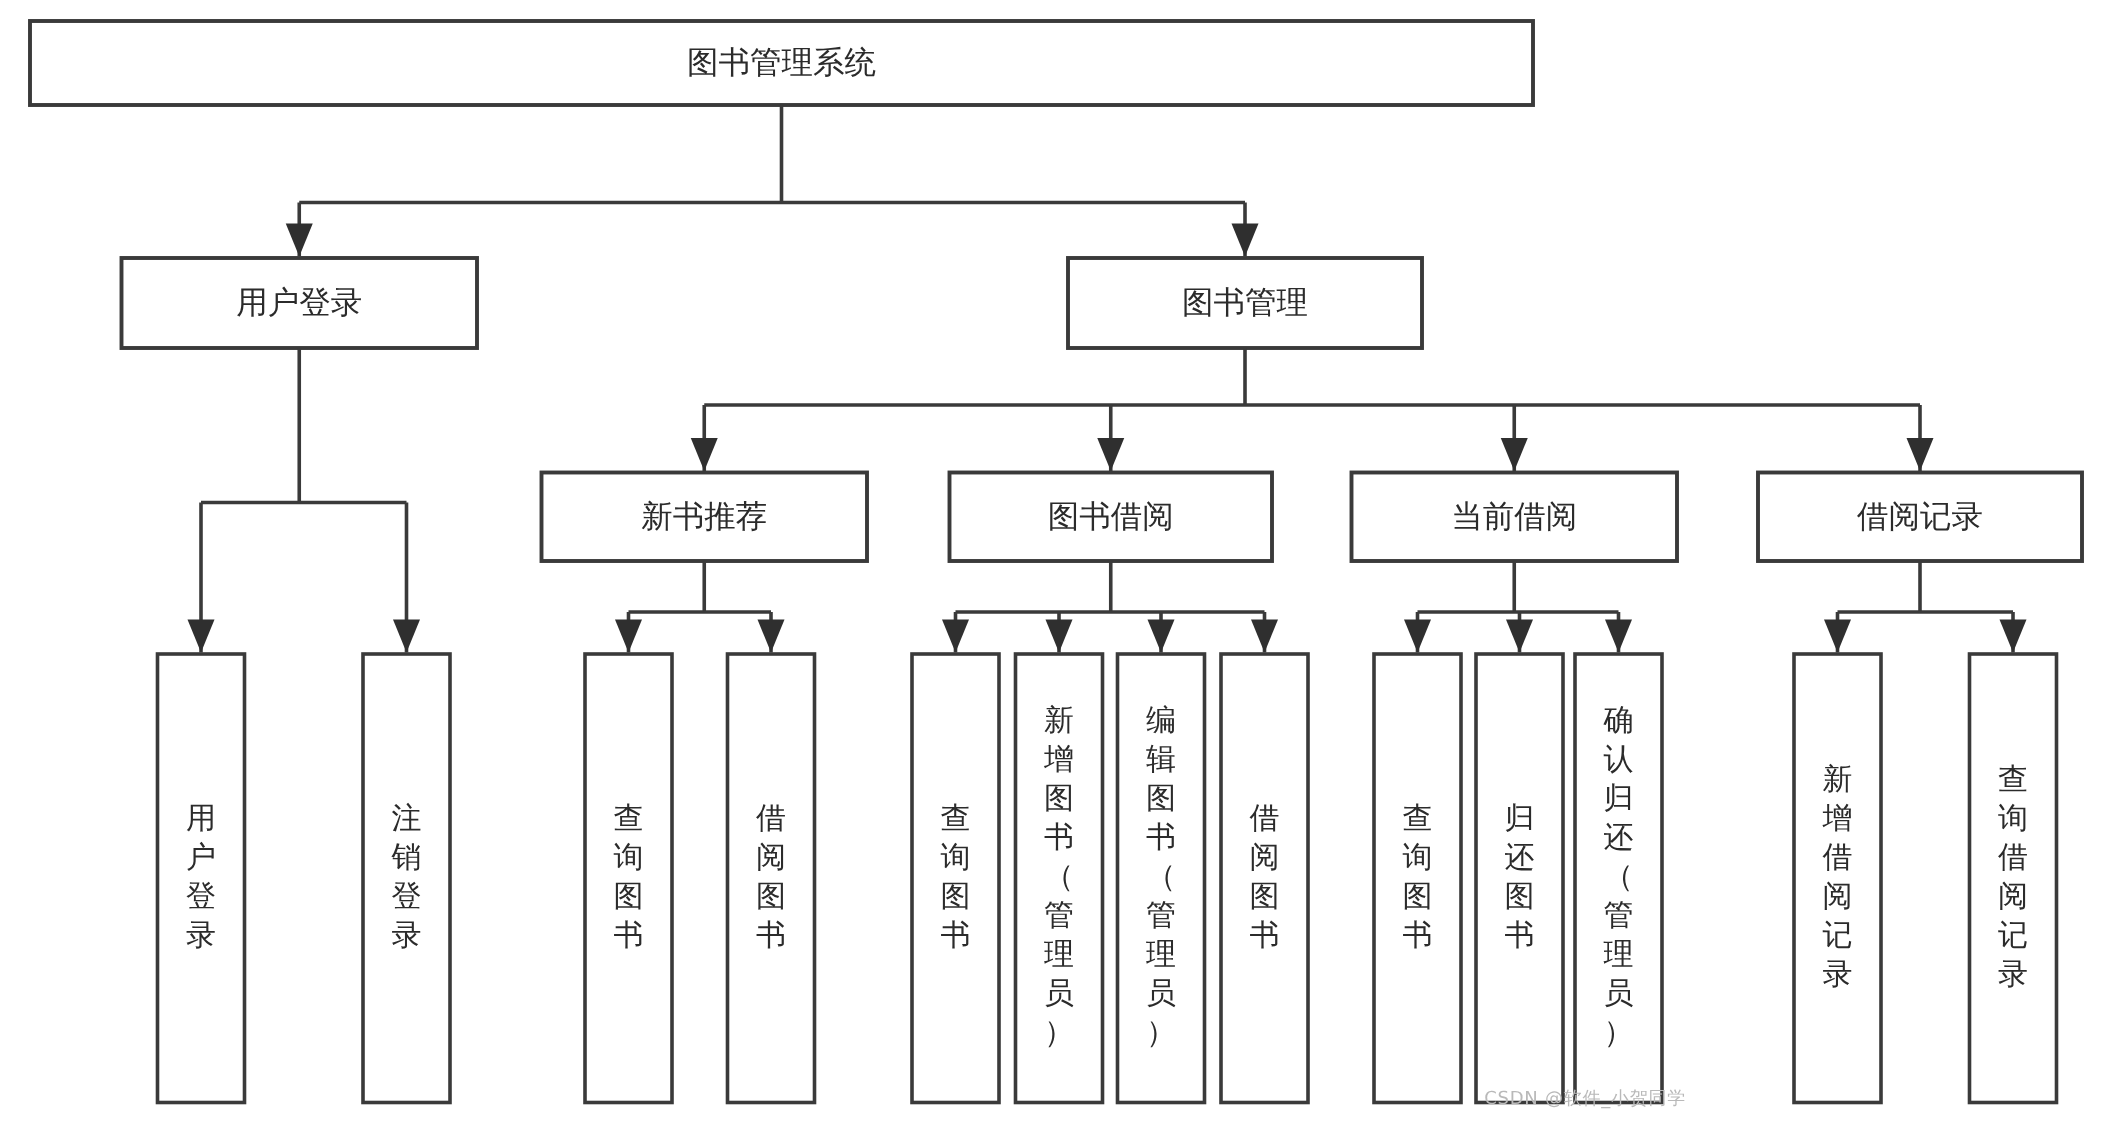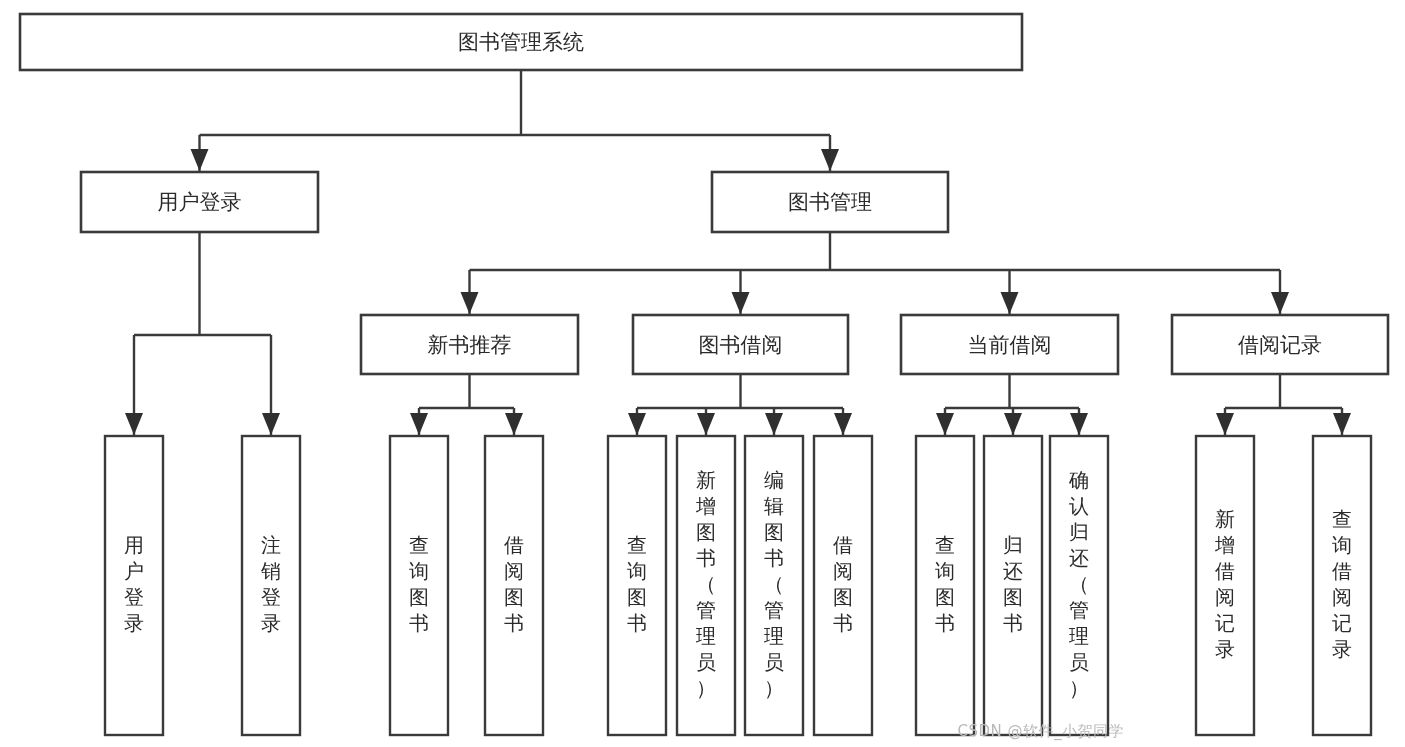--- a/index.html
+++ b/index.html
@@ -59,21 +59,21 @@
     font-family: "DejaVu Sans", "Liberation Sans", sans-serif;
     font-size: 20px;
     text-anchor: middle;
     dominant-baseline: middle;
   }
   .watermark {
     position: absolute;
     right: 10px;
     bottom: 6px;
     font-family: "DejaVu Sans", "Liberation Sans", sans-serif;
-    font-size: 15px;
+    font-size: 12px;
     color: #b9b9b9;
     letter-spacing: 0.5px;
     white-space: nowrap;
     user-select: none;
   }
 </style>
 </head>
 <body>
 
 <div id="diagram-root">

